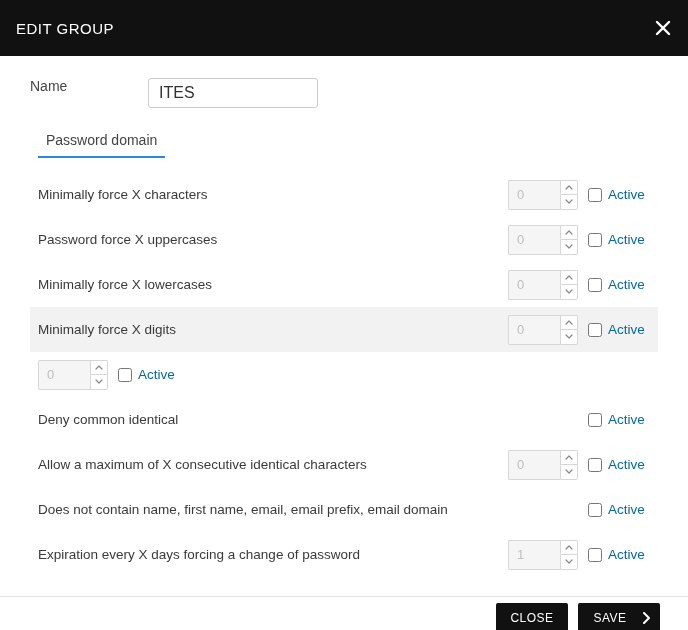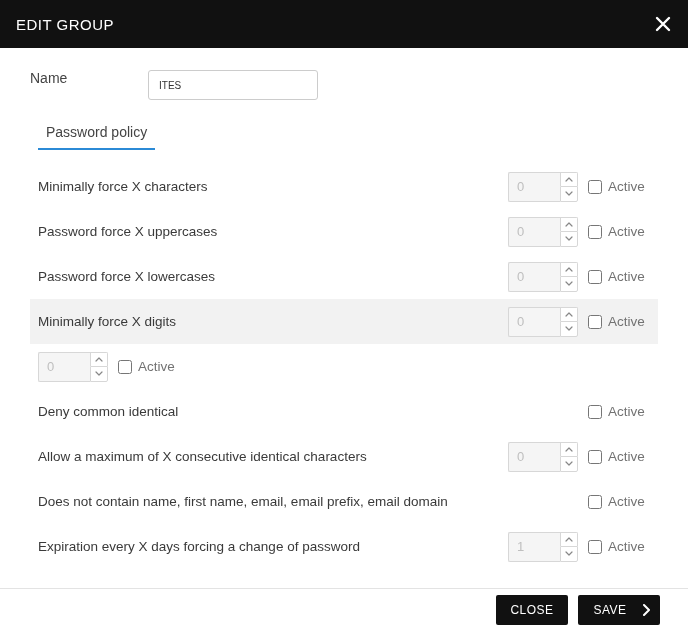--- a/index.html
+++ b/index.html
@@ -1,42 +1,42 @@
 <!DOCTYPE html>
 <html><head>
 <meta charset="utf-8">
 <style>
   * { box-sizing: border-box; margin: 0; padding: 0; }
   html, body { width: 688px; height: 630px; font-family: -apple-system, BlinkMacSystemFont, "Segoe UI", Arial, sans-serif; background: #fff; color: #333; }
-  .header { background: #111; color: #fff; height: 48px; display: flex; align-items: center; justify-content: space-between; padding: 0 16px; }
+  .header { background: #111; color: #fff; height: 56px; display: flex; align-items: center; justify-content: space-between; padding: 0 16px; }
   .header-title { font-size: 15px; letter-spacing: 0.5px; }
   .close-x { cursor: pointer; }
   .close-x svg { display: block; }
   .body { padding: 22px 30px 0 30px; height: 540px; position: relative; }
   .name-row { display: flex; align-items: flex-start; margin-bottom: 18px; }
   .name-label { width: 118px; font-size: 14px; color: #444; }
-  .name-input { width: 170px; height: 30px; border: 1px solid #ccc; border-radius: 3px; padding: 0 10px; font-size: 10px; color: #333; }
+  .name-input { width: 170px; height: 30px; border: 1px solid #ccc; border-radius: 3px; padding: 0 10px; font-size: 16px; color: #333; }
   .tabs { display: flex; padding-left: 8px; }
   .tab { font-size: 14px; color: #444; padding: 6px 8px 10px 8px; cursor: pointer; position: relative; }
   .tab.active::after { content: ""; position: absolute; left: 0; right: 0; bottom: 0; height: 2px; background: #2b8ad6; }
   .policies { margin-top: 14px; height: 418px; overflow-y: auto; position: relative; }
   .policies::-webkit-scrollbar { width: 8px; }
   .policies::-webkit-scrollbar-thumb { background: #ddd; border-radius: 4px; }
   .policy-row { display: flex; align-items: center; height: 45px; padding: 0 8px; }
   .policy-row.highlight { background: #f2f2f2; }
   .policy-label { flex: 1; font-size: 13.5px; color: #3a3a3a; }
   .stepper { display: flex; align-items: stretch; height: 30px; margin-right: 6px; }
   .stepper-input { width: 52px; border: 1px solid #d7d7d7; border-right: none; background: #f5f5f5; color: #bfbfbf; font-size: 13px; padding: 0 8px; border-radius: 2px 0 0 2px; }
   .stepper-btns { display: flex; flex-direction: column; width: 18px; }
   .stepper-btn { flex: 1; border: 1px solid #d7d7d7; background: #fff; display: flex; align-items: center; justify-content: center; cursor: pointer; }
   .stepper-btn:first-child { border-bottom: none; border-radius: 0 2px 0 0; }
   .stepper-btn:last-child { border-radius: 0 0 2px 0; }
   .stepper-btn svg { display: block; }
   .chk { width: 14px; height: 14px; margin: 0 6px 0 4px; cursor: pointer; }
-  .active-lbl { font-size: 13.5px; color: #737373; width: 42px; }
+  .active-lbl { font-size: 13.5px; color: #0369a1; width: 42px; }
   .stepper-placeholder { width: 76px; }
   .footer { height: 42px; border-top: 1px solid #e3e3e3; display: flex; align-items: center; justify-content: flex-end; padding: 0 28px; gap: 10px; }
   .btn { height: 30px; background: #111; color: #fff; border: none; font-size: 12px; letter-spacing: 0.5px; display: flex; align-items: center; justify-content: center; cursor: pointer; border-radius: 2px; }
   .btn-close { width: 72px; }
   .btn-save { width: 82px; gap: 15px; padding-left: 6px; }
   .btn-save svg { display: block; }
 </style>
 </head>
 <body>
 
@@ -48,21 +48,21 @@
       </svg>
   </div>
 </div>
 
 <div class="body">
   <div class="name-row">
     <div class="name-label">Name</div>
     <input class="name-input" type="text" value="ITES" style="">
   </div>
   <div class="tabs">
-    <div class="tab active">Password policy</div>
+    <div class="tab active">Password domain</div>
   </div>
   <div class="policies" id="policies">
       <div class="policy-row">
         <div class="policy-label">Minimally force X characters</div>
         <div class="stepper">
           <input class="stepper-input" disabled="" value="0" style="">
           <div class="stepper-btns">
             <div class="stepper-btn">
               <svg width="8" height="5" viewBox="0 0 8 5">
                 <path d="M1 4 L4 1 L7 4" stroke="#888" stroke-width="1.2" fill="none" stroke-linecap="round" stroke-linejoin="round"></path>
@@ -92,21 +92,21 @@
               <svg width="8" height="5" viewBox="0 0 8 5">
                 <path d="M1 1 L4 4 L7 1" stroke="#888" stroke-width="1.2" fill="none" stroke-linecap="round" stroke-linejoin="round"></path>
               </svg>
             </div>
           </div>
         </div>
         <input type="checkbox" class="chk" style="">
         <div class="active-lbl">Active</div>
       </div>
       <div class="policy-row">
-        <div class="policy-label">Password force X lowercases</div>
+        <div class="policy-label">Minimally force X lowercases</div>
         <div class="stepper">
           <input class="stepper-input" disabled="" value="0" style="">
           <div class="stepper-btns">
             <div class="stepper-btn">
               <svg width="8" height="5" viewBox="0 0 8 5">
                 <path d="M1 4 L4 1 L7 4" stroke="#888" stroke-width="1.2" fill="none" stroke-linecap="round" stroke-linejoin="round"></path>
               </svg>
             </div>
             <div class="stepper-btn">
               <svg width="8" height="5" viewBox="0 0 8 5">

